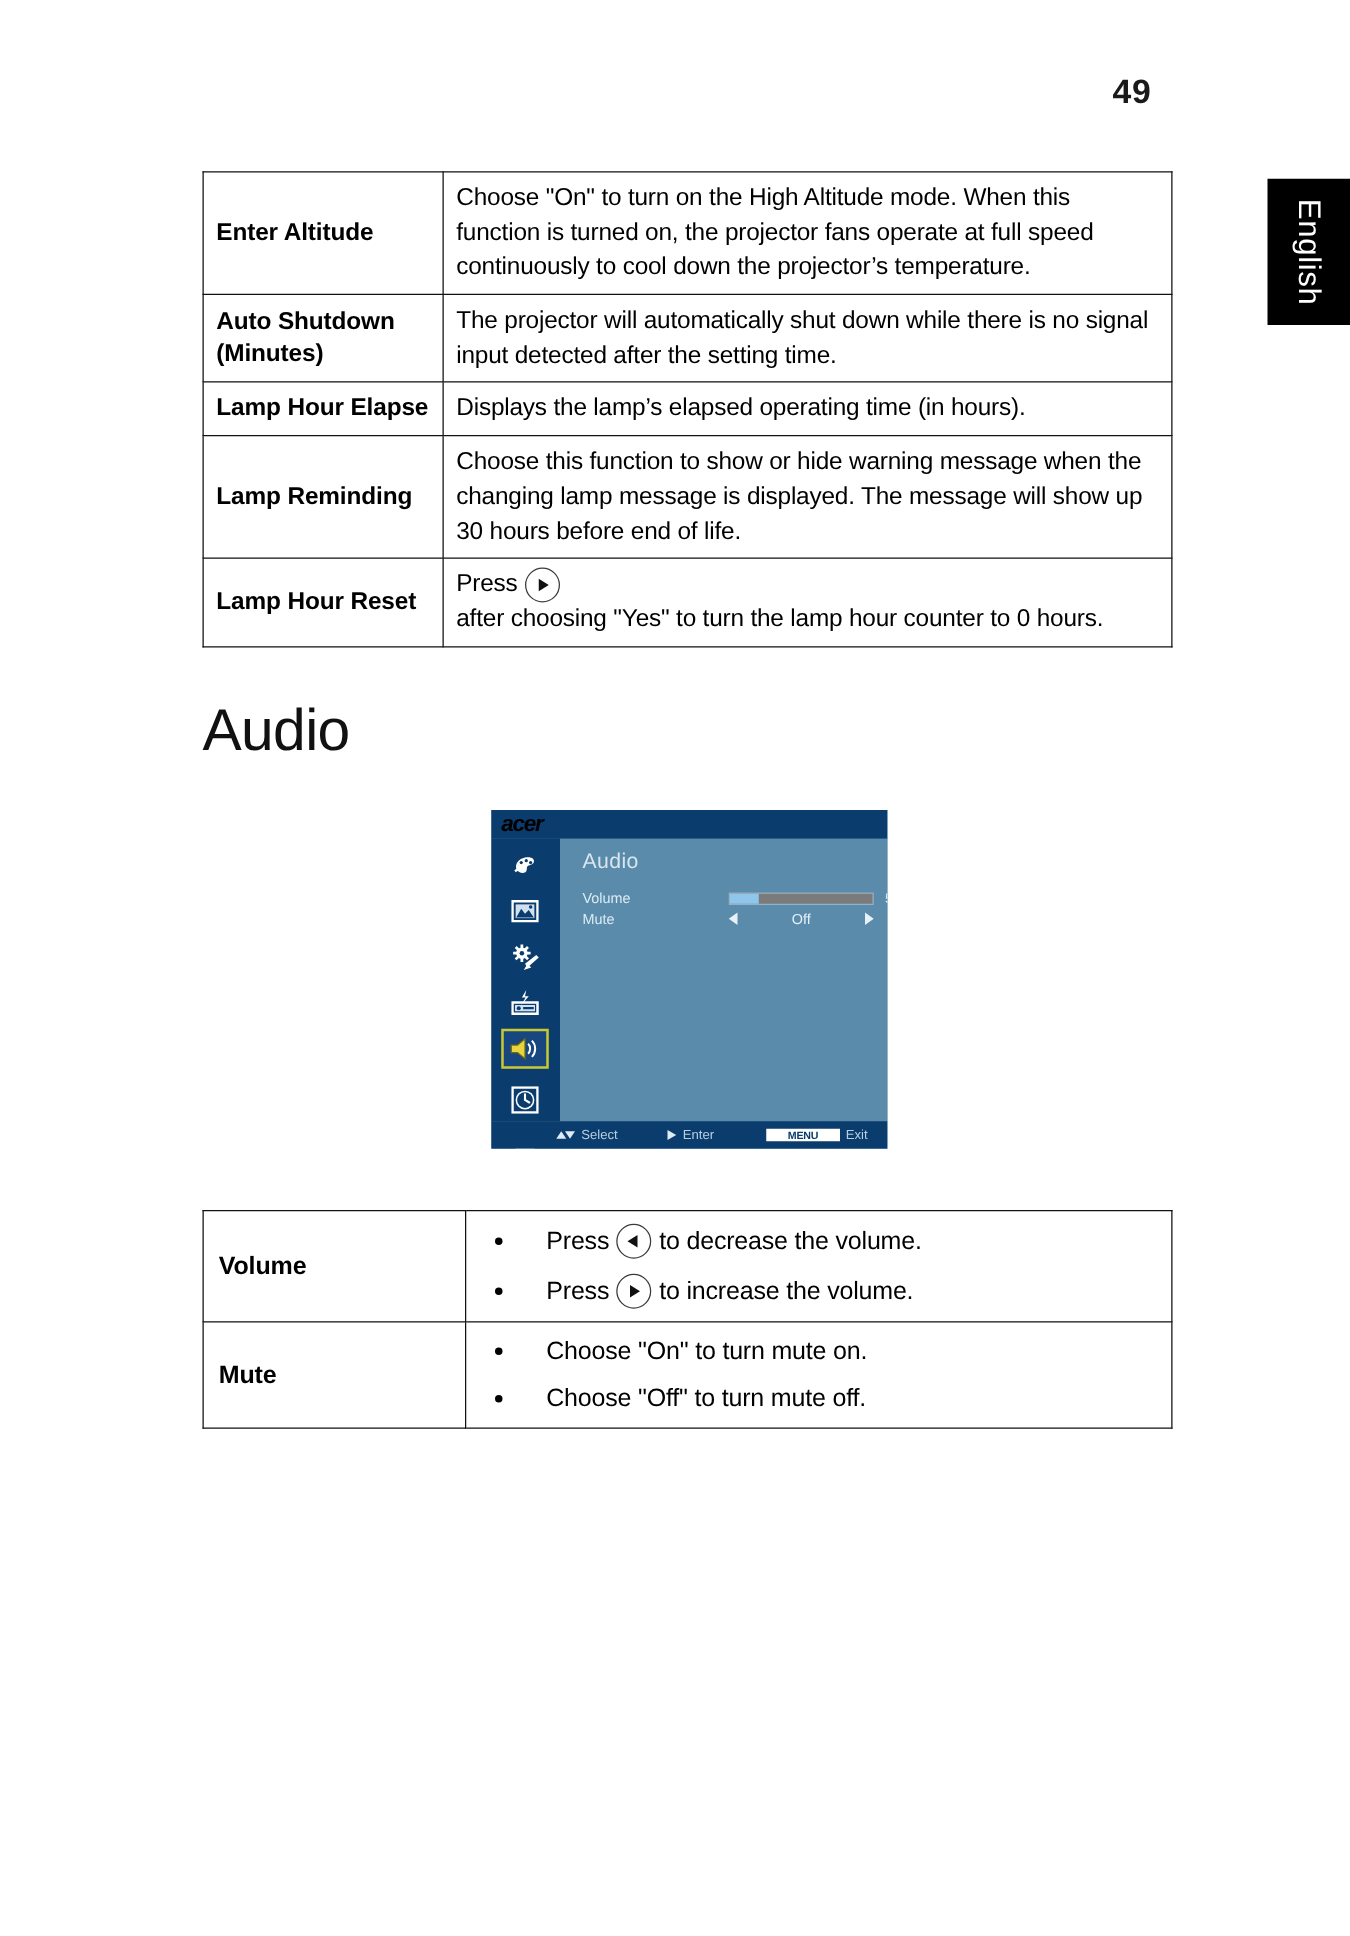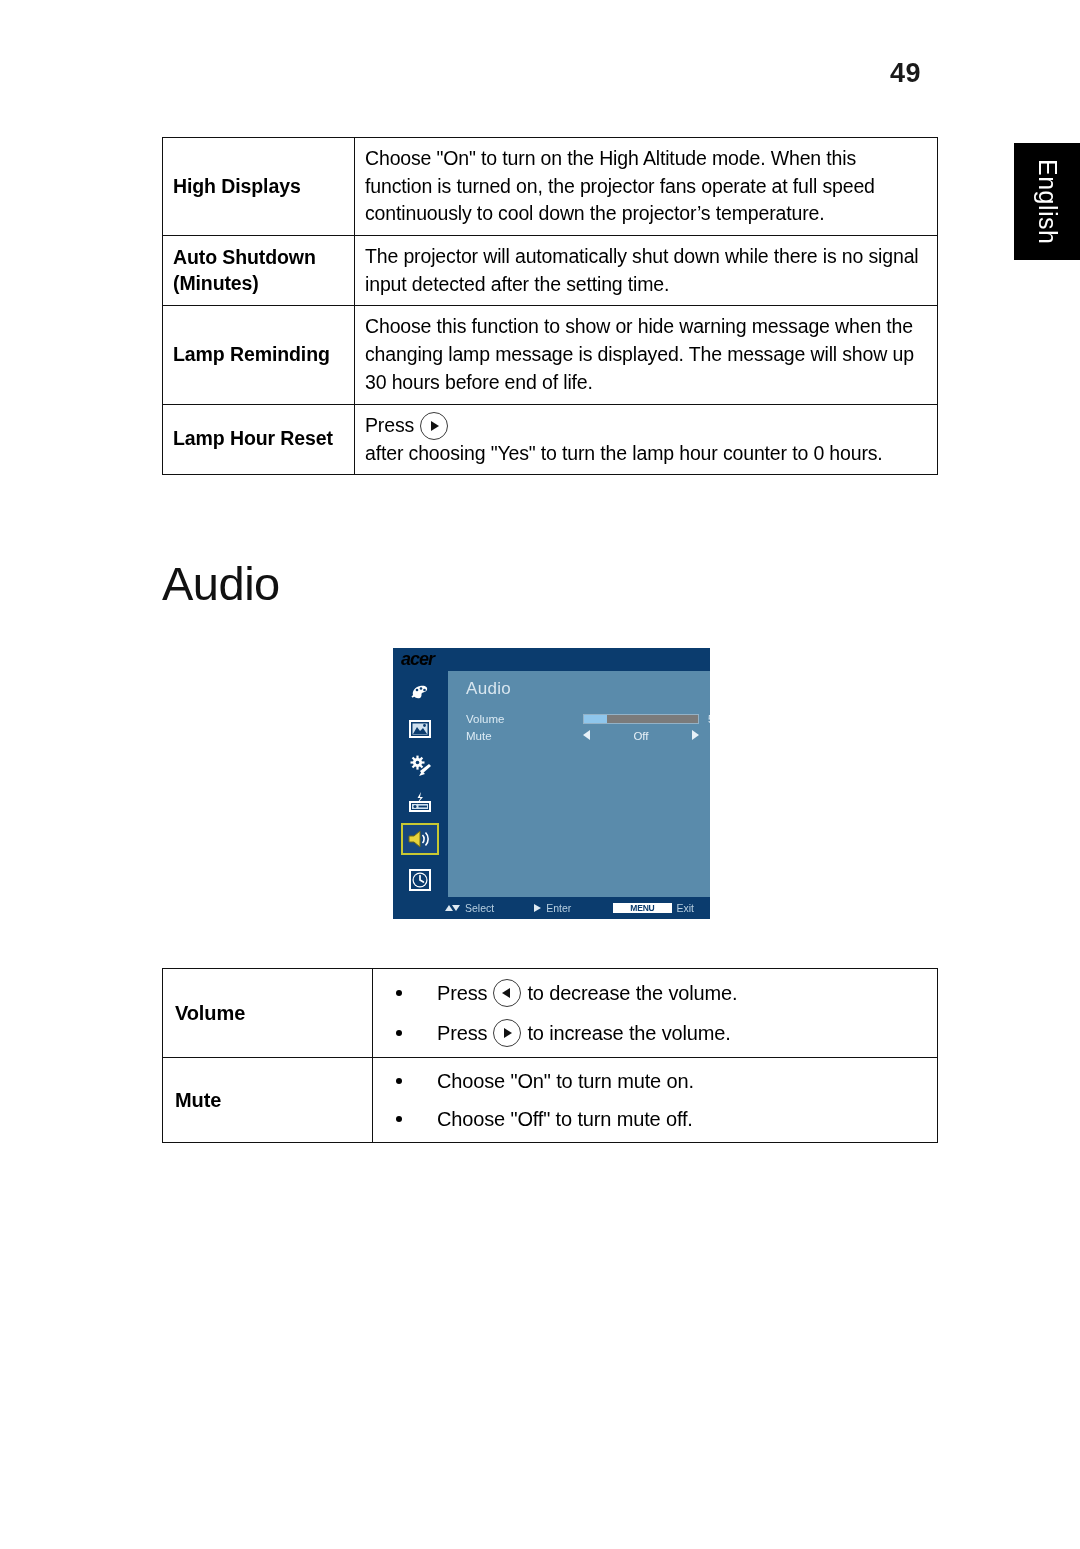--- a/index.html
+++ b/index.html
@@ -348,26 +348,30 @@
   <span class="lang-text">English</span>
 </div>
 
 <table class="doc-table" id="table-lamp">
   <colgroup>
       <col class="c1">
       <col class="c2">
     </colgroup>
   <tbody>
     <tr>
-      <td class="label">High Displays</td>
+      <td class="label">Enter Altitude</td>
       <td class="desc">Choose "On" to turn on the High Altitude mode. When this function is turned on, the projector fans operate at full speed continuously to cool down the projector’s temperature.</td>
     </tr>
     <tr>
       <td class="label">Auto Shutdown (Minutes)</td>
       <td class="desc">The projector will automatically shut down while there is no signal input detected after the setting time.</td>
+    </tr>
+    <tr>
+      <td class="label">Lamp Hour Elapse</td>
+      <td class="desc">Displays the lamp’s elapsed operating time (in hours).</td>
     </tr>
     <tr>
       <td class="label">Lamp Reminding</td>
       <td class="desc">Choose this function to show or hide warning message when the changing lamp message is displayed. The message will show up 30 hours before end of life.</td>
     </tr>
     <tr>
       <td class="label">Lamp Hour Reset</td>
       <td class="desc">
         <span class="inline-row" style="flex-wrap:wrap;">
           <span>Press</span>

